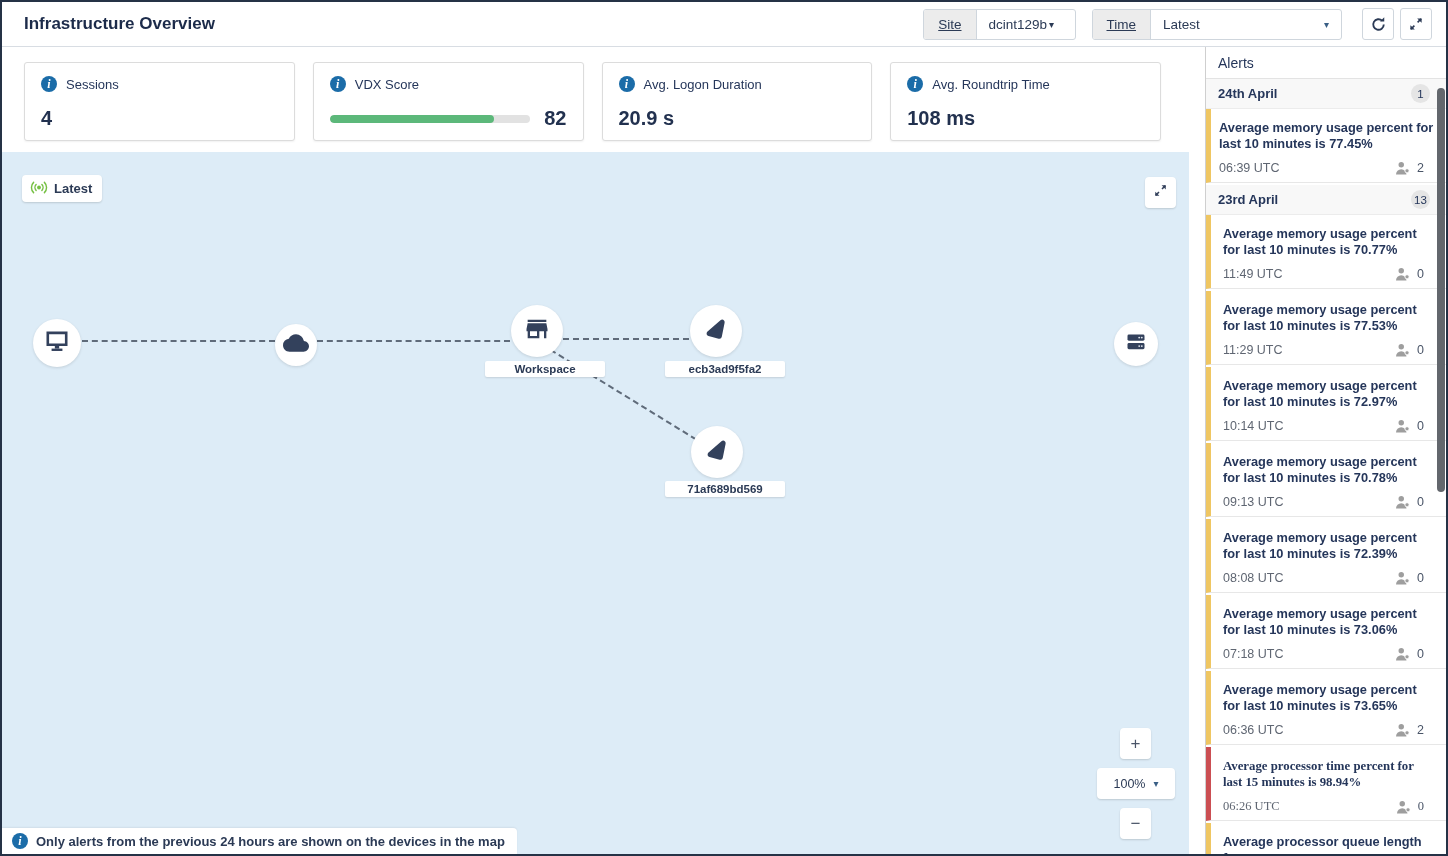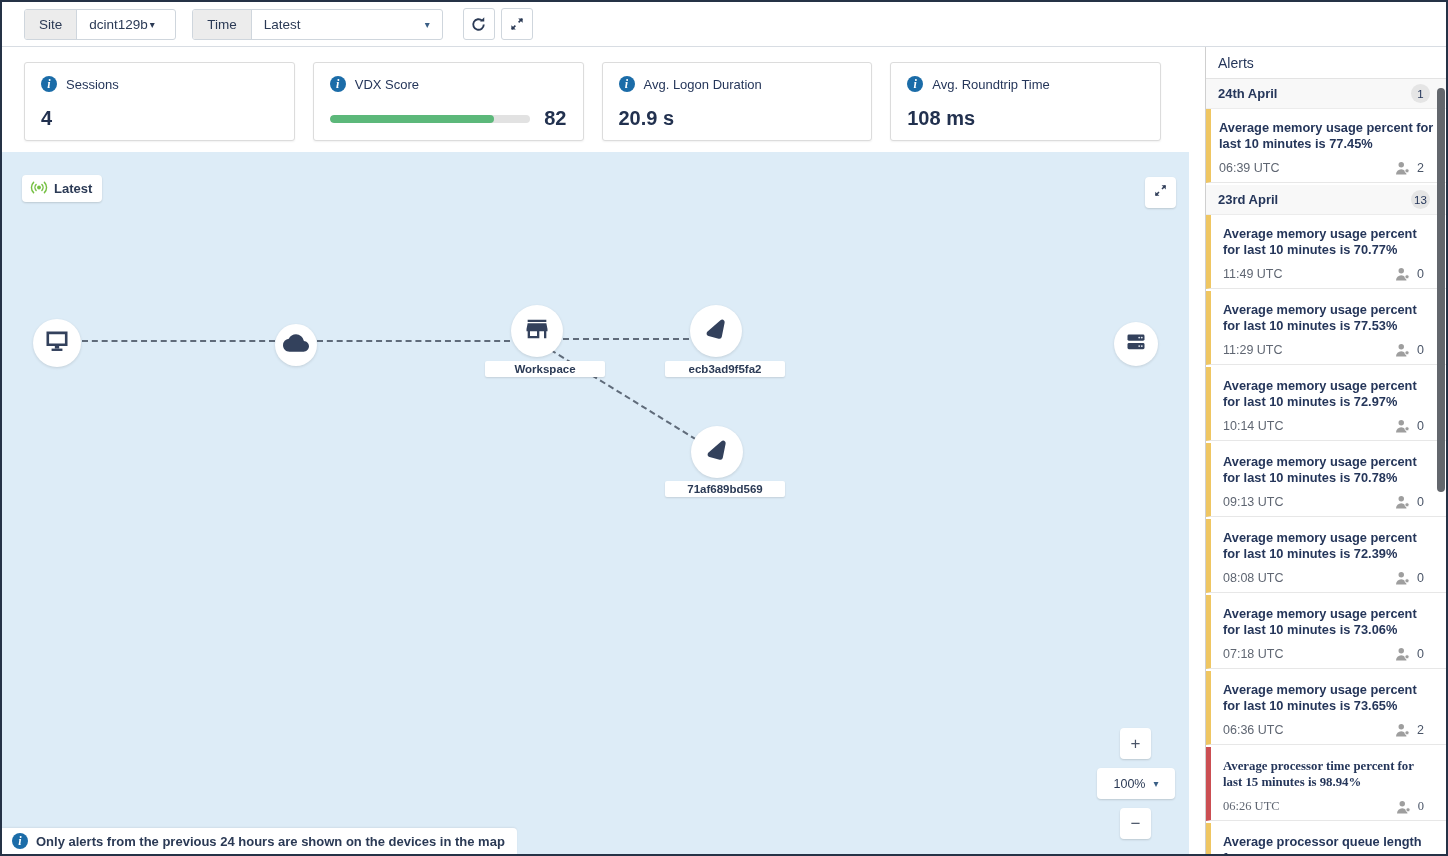--- a/index.html
+++ b/index.html
@@ -3,21 +3,21 @@
 <meta charset="utf-8">
 <style>
   * { margin:0; padding:0; box-sizing:border-box; }
   html,body { width:1448px; height:856px; font-family:"Liberation Sans","DejaVu Sans",sans-serif; }
   .app { width:1448px; height:856px; border:2px solid #253246; background:#fff; display:flex; flex-direction:column; overflow:hidden; }
 
   
   .topbar { height:45px; flex:0 0 45px; background:#fff; border-bottom:1px solid #d8dde3; display:flex; align-items:center; padding:0 14px 0 22px; gap:12px; }
   .page-title { flex:1; font-size:17px; font-weight:700; color:#1c2b4a; }
   .select-group { display:flex; align-items:stretch; height:31px; border:1px solid #cfd6dd; border-radius:3px; background:#fff; overflow:hidden; }
-  .select-group .grp-label { background:#ececec; color:#2b3a55; font-size:13.5px; display:flex; align-items:center; padding:0 14px; border-right:1px solid #cfd6dd; }
+  .select-group .grp-label { background:#ececec; color:#2b3a55; font-size:13.5px; display:flex; align-items:center; padding:0 14px; border-right:1px solid #cfd6dd;text-decoration:underline; }
   .select-group .grp-value { display:flex; align-items:center; gap:2px; padding:0 12px; font-size:13.5px; color:#2b3a55; cursor:pointer; }
   .grp-value .caret { color:#2b3a55; font-size:10px; }
   .site-group .grp-value { width:98px; }
   .time-group { margin-left:4px; }
   .time-group .grp-value { width:190px; }
   .time-group .caret { margin-left:auto; color:#3a5f85; }
   .icon-btn { width:32px; height:32px; border:1px solid #cfd6dd; border-radius:3px; background:#fff; display:flex; align-items:center; justify-content:center; color:#2b3a55; cursor:pointer; }
   .icon-btn + .icon-btn { margin-left:6px; }
   .icon-btn svg { display:block; }
 
@@ -62,20 +62,21 @@
   .alert-time { flex:1; font-size:12.5px; color:#5f6672; }
   .alert-sess { display:flex; align-items:center; gap:5px; font-size:12.5px; color:#4a5568; padding-right:10px; }
   .scroll-thumb { position:absolute; right:1px; top:41px; width:8px; height:404px; background:#63676d; border-radius:4px; }
 </style>
 </head>
 <body>
 
 <div class="app">
 
   <div class="topbar">
+    <div class="page-title">Infrastructure Overview</div>
 
     <div class="select-group site-group">
       <div class="grp-label">Site</div>
       <div class="grp-value">
         <span>dcint129b</span>
           <span class="caret">▾</span>
       </div>
     </div>
 
     <div class="select-group time-group">

